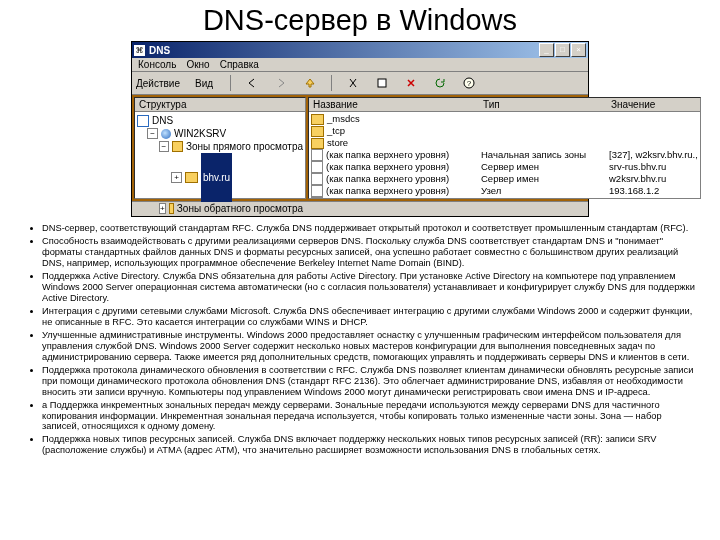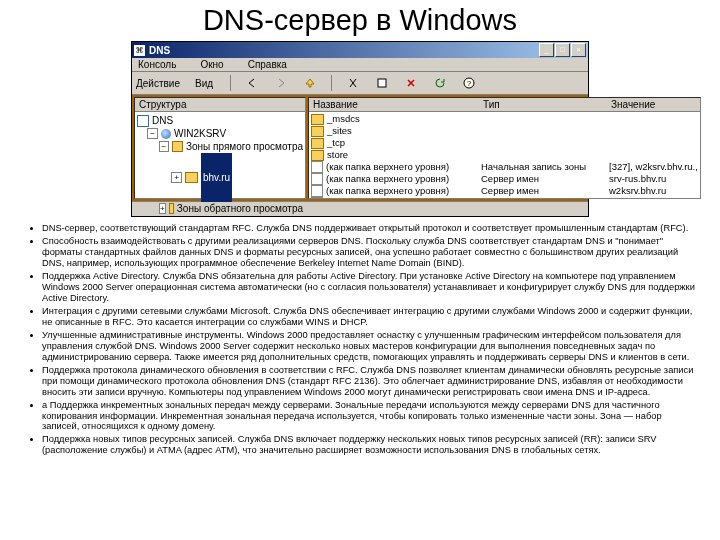--- a/index.html
+++ b/index.html
@@ -12,21 +12,21 @@
   .titlebar { height:16px; background:linear-gradient(90deg,#0a246a,#a6caf0);
               color:#fff; display:flex; align-items:center; padding:0 2px; }
   .tb-icon { width:11px; height:11px; background:#fff; margin-right:4px;
              display:flex; align-items:center; justify-content:center; color:#000; font-size:8px; }
   .tb-title { flex:1; font-size:10px; font-weight:bold; }
   .tb-btns { display:flex; gap:1px; }
   .tb-btn { width:13px; height:12px; background:#d4d0c8; border:1px solid #fff;
             border-right-color:#404040; border-bottom-color:#404040;
             display:flex; align-items:center; justify-content:center; font-size:8px;
             line-height:1; font-family:Arial; }
-  .menubar { display:flex; gap:24px; padding:1px 6px; border-bottom:1px solid #808080;
+  .menubar { display:flex; gap:10px; padding:1px 6px; border-bottom:1px solid #808080;
              background:#d4d0c8; }
   .menuitem { font-size:10px; }
   .toolbar { display:flex; align-items:center; gap:9px; padding:2px 4px;
              border-bottom:1px solid #808080; background:#d4d0c8; }
   .toolbar .lbl { font-size:10px; margin-right:6px; }
   .tbtn { width:18px; height:16px; border:1px solid #d4d0c8; display:flex;
           align-items:center; justify-content:center; }
   .tbtn svg { width:12px; height:12px; }
   .sep { width:1px; height:16px; background:#808080; margin:0 2px; }
   .workarea { display:flex; height:106px; background:#a16207; }
@@ -179,28 +179,20 @@
               <span class="c1">
                 <span class="foldericon"></span>
                 <span>_msdcs</span>
               </span>
               <span class="c2"></span>
               <span class="c3"></span>
             </div>
             <div class="row">
               <span class="c1">
                 <span class="foldericon"></span>
-                <span>_sites</span>
-              </span>
-              <span class="c2"></span>
-              <span class="c3"></span>
-            </div>
-            <div class="row">
-              <span class="c1">
-                <span class="foldericon"></span>
                 <span>_tcp</span>
               </span>
               <span class="c2"></span>
               <span class="c3"></span>
             </div>
             <div class="row">
               <span class="c2"></span>
               <span class="c3"></span>
             </div>
             <div class="row">

